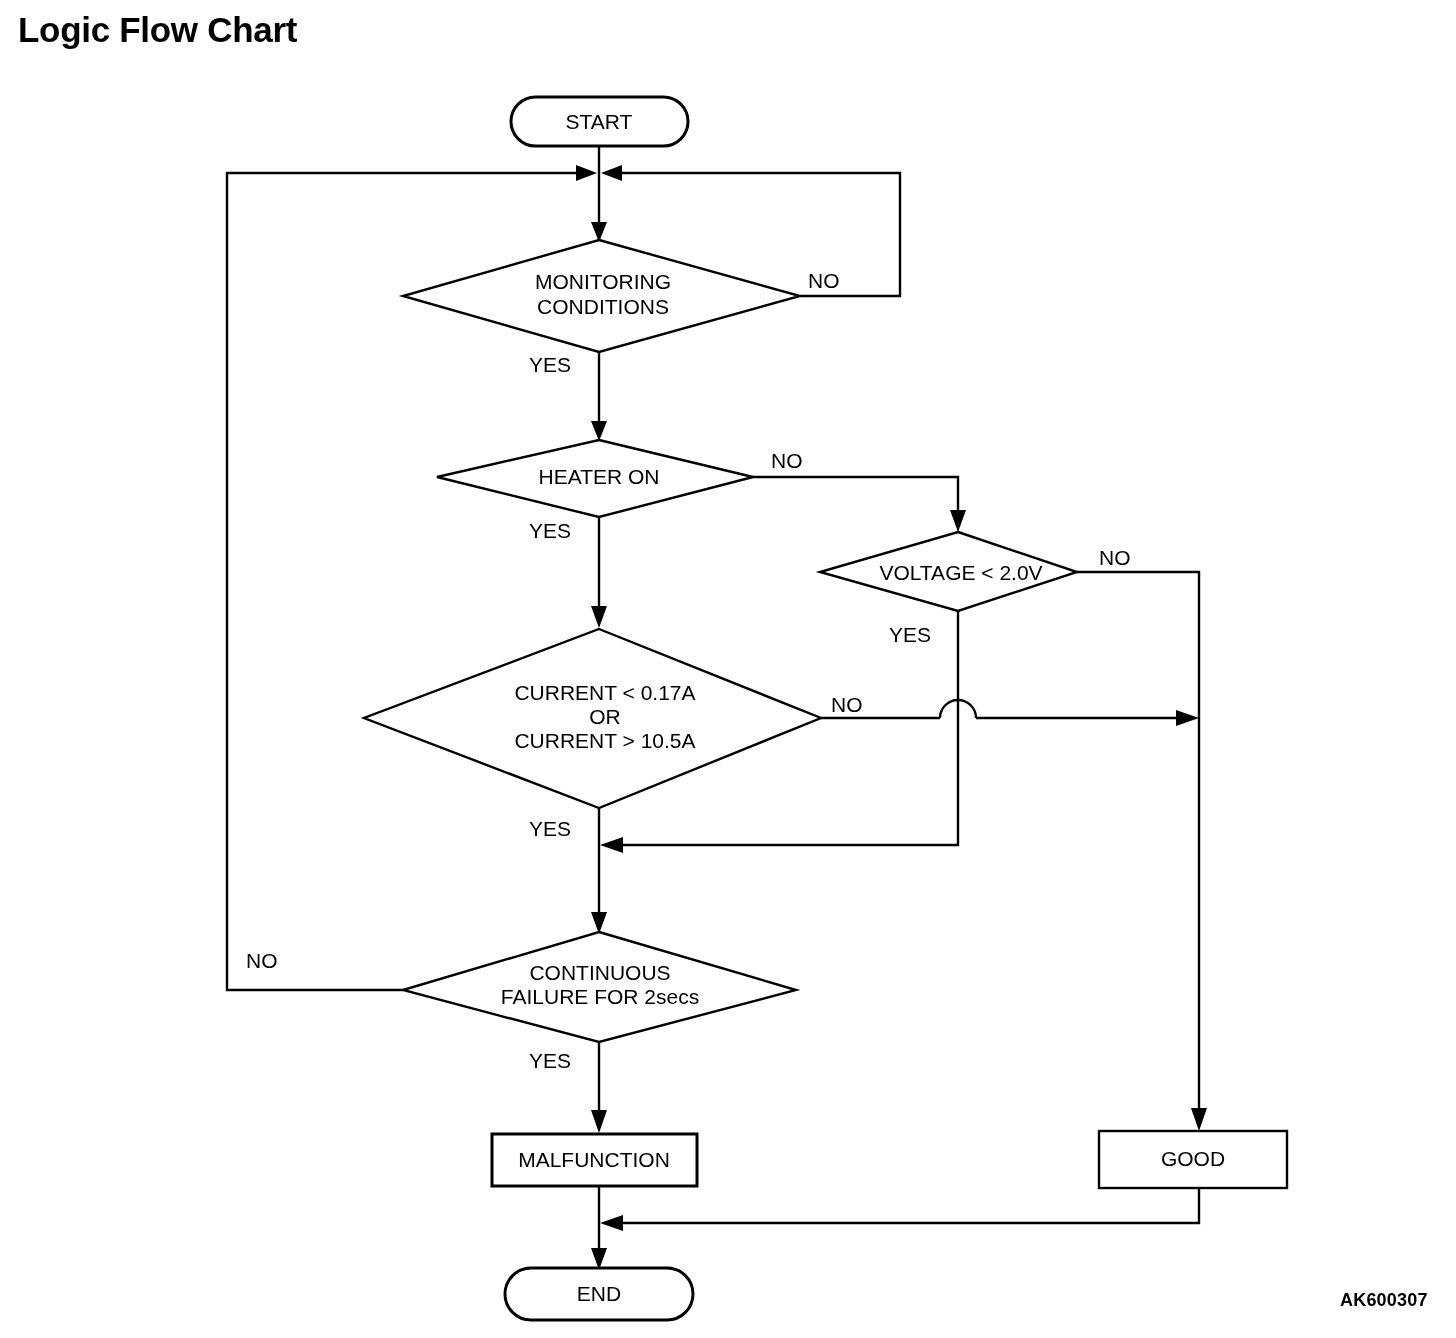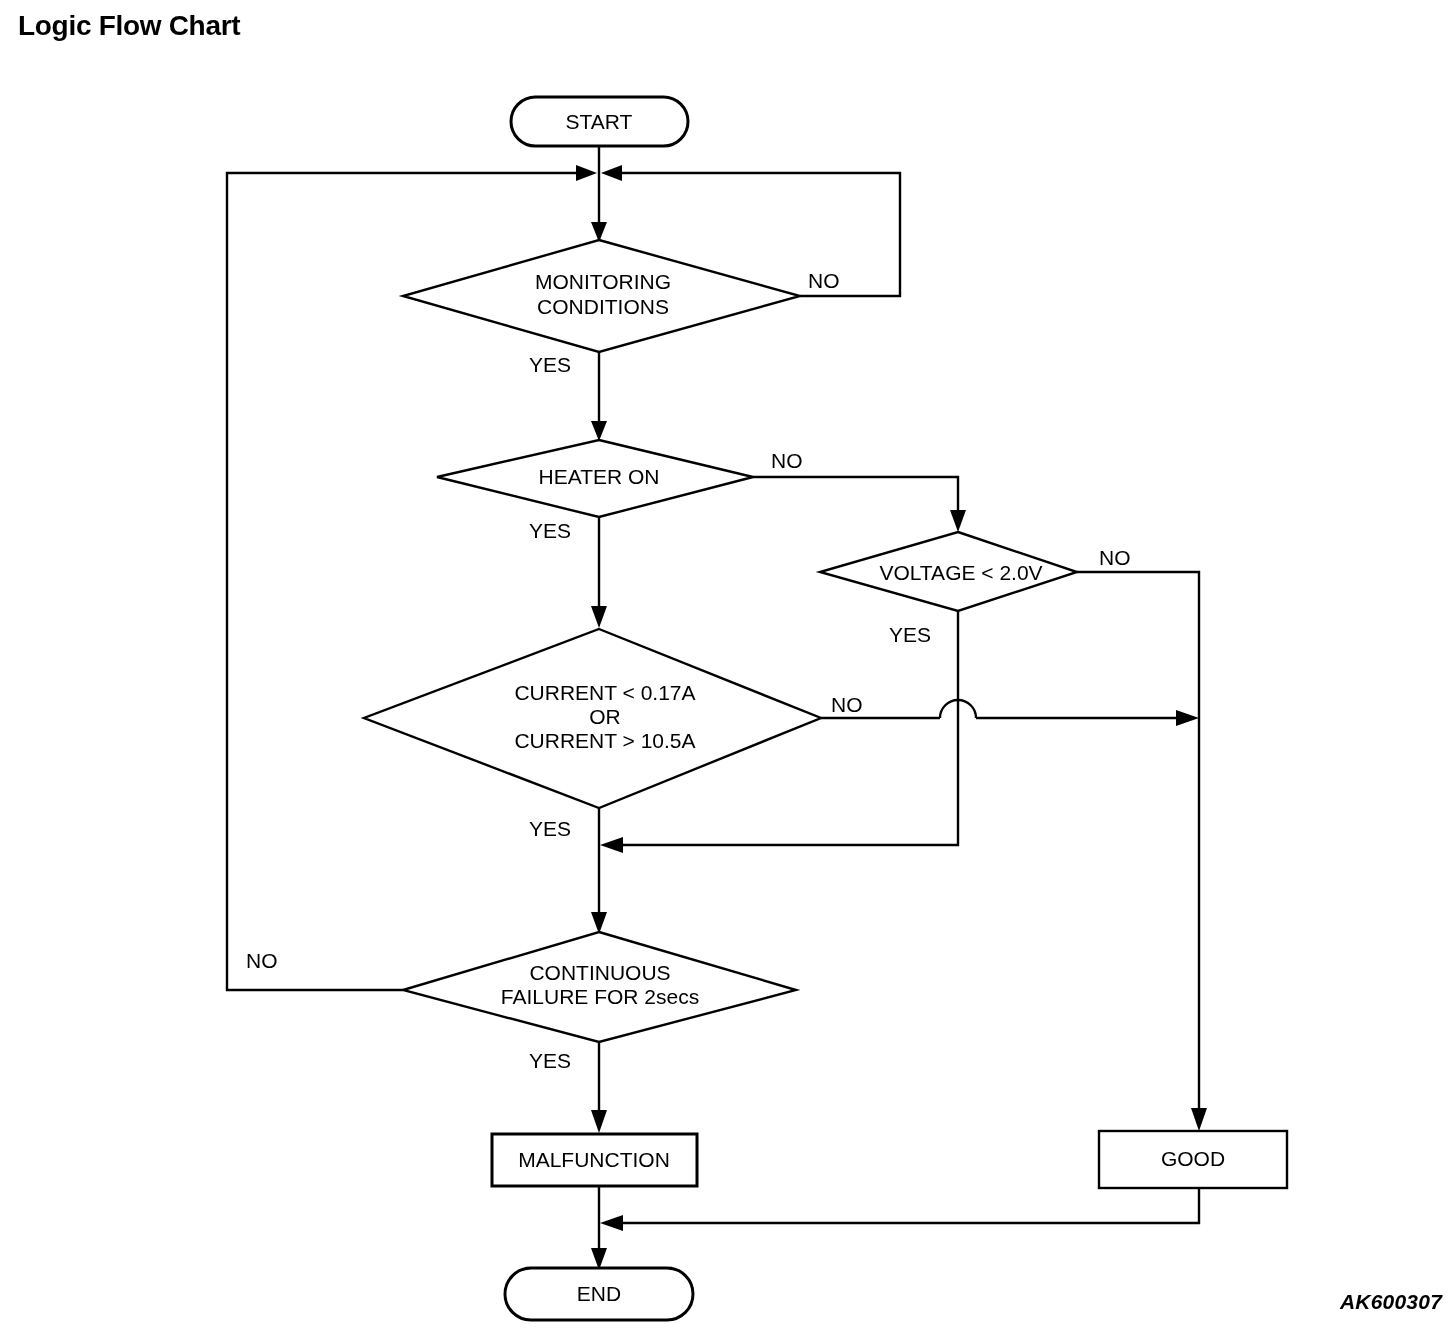--- a/index.html
+++ b/index.html
@@ -12,36 +12,35 @@
     width: 1456px;
     height: 1338px;
     background: #ffffff;
     overflow: hidden;
     font-family: "Liberation Sans", sans-serif;
   }
   #chart-title {
     position: absolute;
     left: 18px;
     top: 10px;
-    font-size: 28px;
+    font-size: 35px;
     font-weight: bold;
     color: #000000;
     letter-spacing: -0.3px;
     white-space: nowrap;
   }
   #figure-code {
     position: absolute;
     left: 1340px;
     top: 1290px;
-    font-size: 21px;
+    font-size: 18px;
     font-weight: bold;
     color: #000000;
     letter-spacing: 0.2px;
     white-space: nowrap;
-    font-style: italic;
   }
   #flow-svg {
     position: absolute;
     left: 0;
     top: 0;
   }
   .node-text {
     font-family: "Liberation Sans", sans-serif;
     font-size: 21px;
     fill: #000000;

